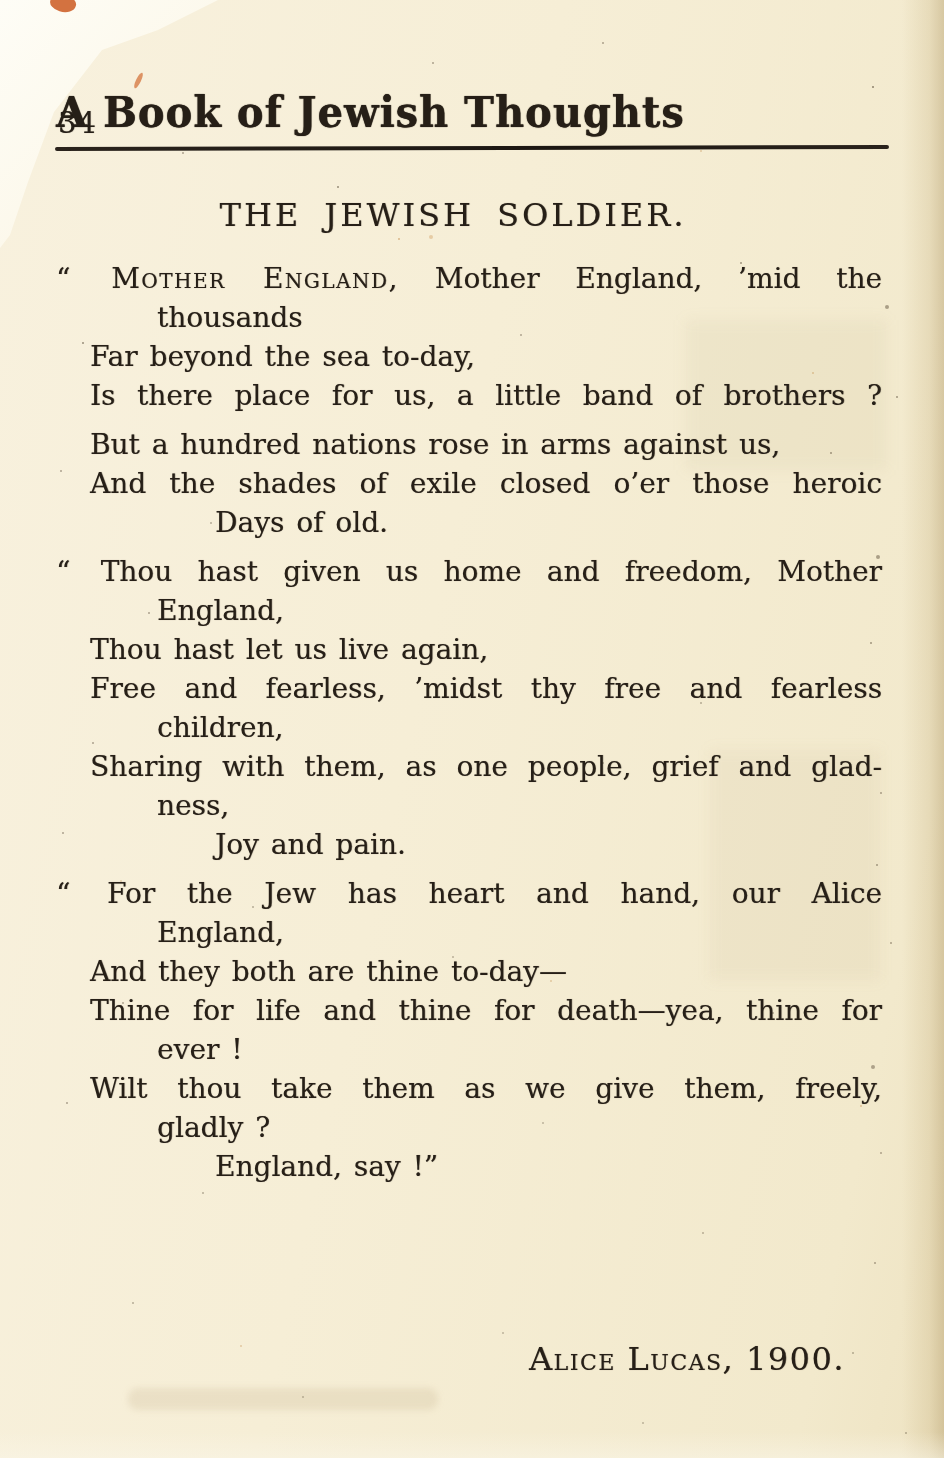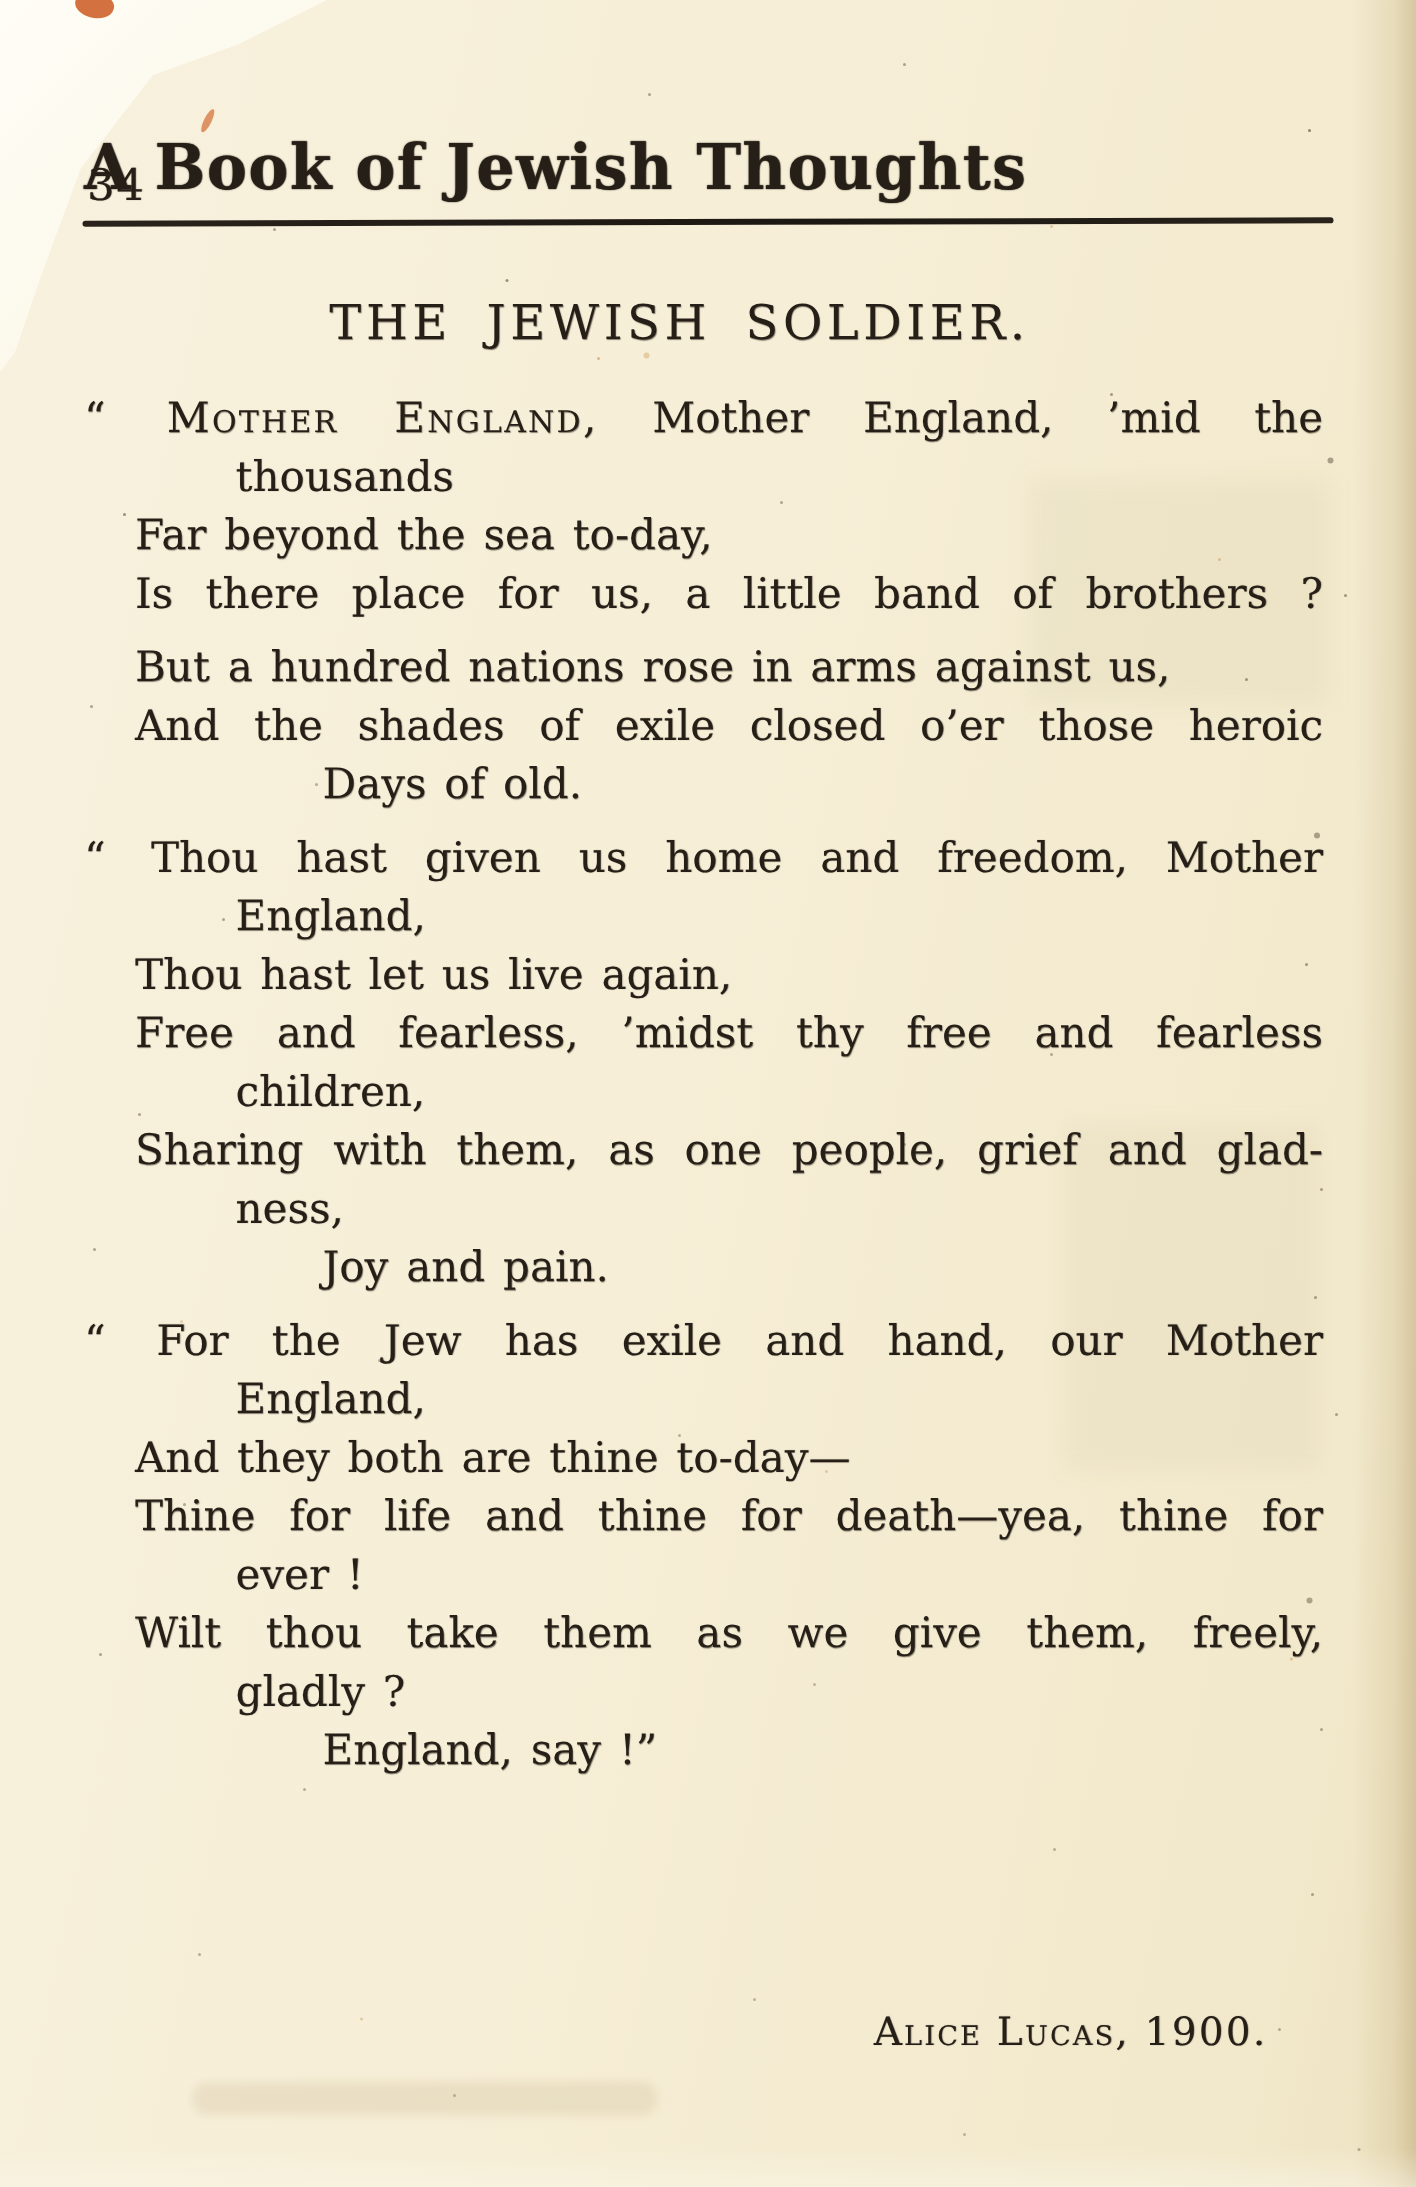--- a/index.html
+++ b/index.html
@@ -81,21 +81,21 @@
   .stanza{margin:0 0 10px 0;}
   .line{white-space:nowrap;}
   .j{white-space:normal;text-align:justify;text-align-last:justify;}
   .first{margin-left:-34px;}
   .i1{margin-left:67px;}
   .i2{margin-left:125px;}
   .oq{margin-right:5px;}
   .sc{font-variant:small-caps;letter-spacing:1.5px;}
 
   .attribution{position:absolute;top:1340px;left:0;width:845px;text-align:right;
-    font-variant:small-caps;font-size:26px;letter-spacing:1.5px;}
+    font-variant:small-caps;font-size:32px;letter-spacing:1.5px;}
 </style>
 </head>
 <body>
 
 <div class="page">
 
   <div class="torn-corner"></div>
   <div class="edge-right"></div>
   <div class="edge-bottom"></div>
   <div class="ghost-b"></div>
@@ -134,21 +134,21 @@
       <div class="line i1">England,</div>
       <div class="line">Thou hast let us live again,</div>
       <div class="line j">Free and fearless, ’midst thy free and fearless</div>
       <div class="line i1">children,</div>
       <div class="line j">Sharing with them, as one people, grief and glad-</div>
       <div class="line i1">ness,</div>
       <div class="line i2">Joy and pain.</div>
     </div>
 
     <div class="stanza">
-      <div class="line first j"><span class="oq">“</span> <span>For the Jew has exile and hand, our Mother</span></div>
+      <div class="line first j"><span class="oq">“</span> <span>For the Jew has heart and hand, our Alice</span></div>
       <div class="line i1">England,</div>
       <div class="line">And they both are thine to-day—</div>
       <div class="line j">Thine for life and thine for death—yea, thine for</div>
       <div class="line i1">ever !</div>
       <div class="line j">Wilt thou take them as we give them, freely,</div>
       <div class="line i1">gladly ?</div>
       <div class="line i2">England, say !”</div>
     </div>
 
   </div>

